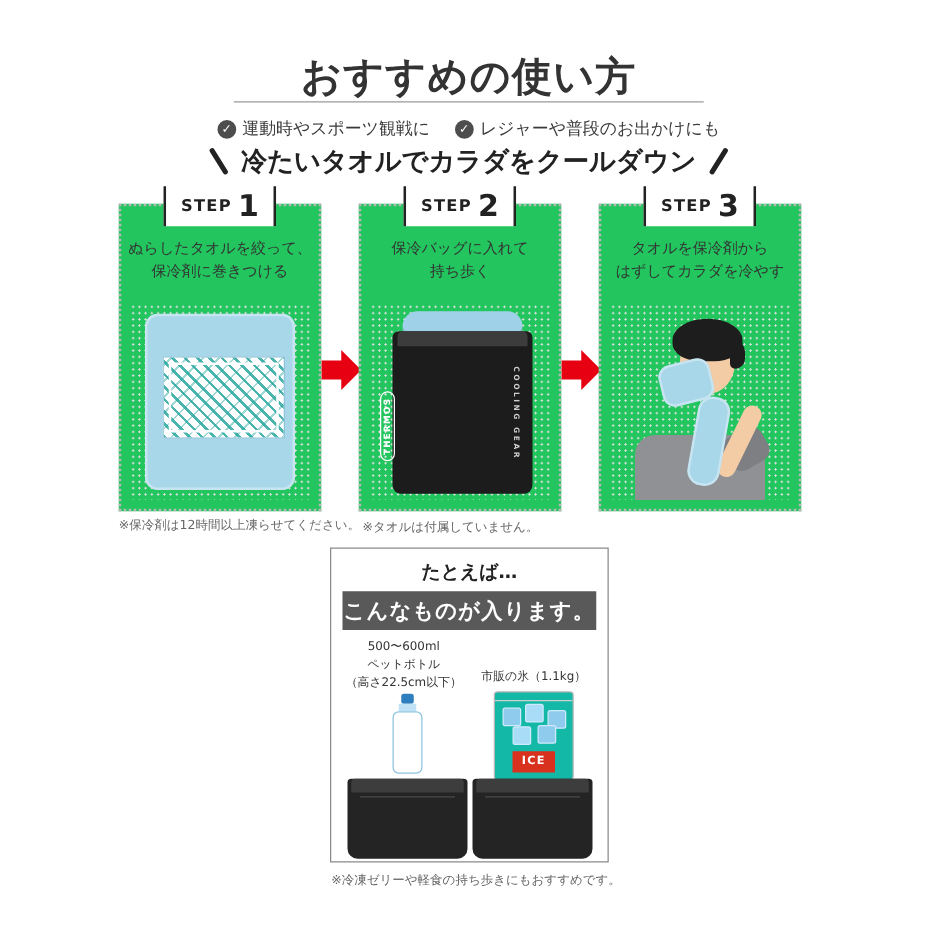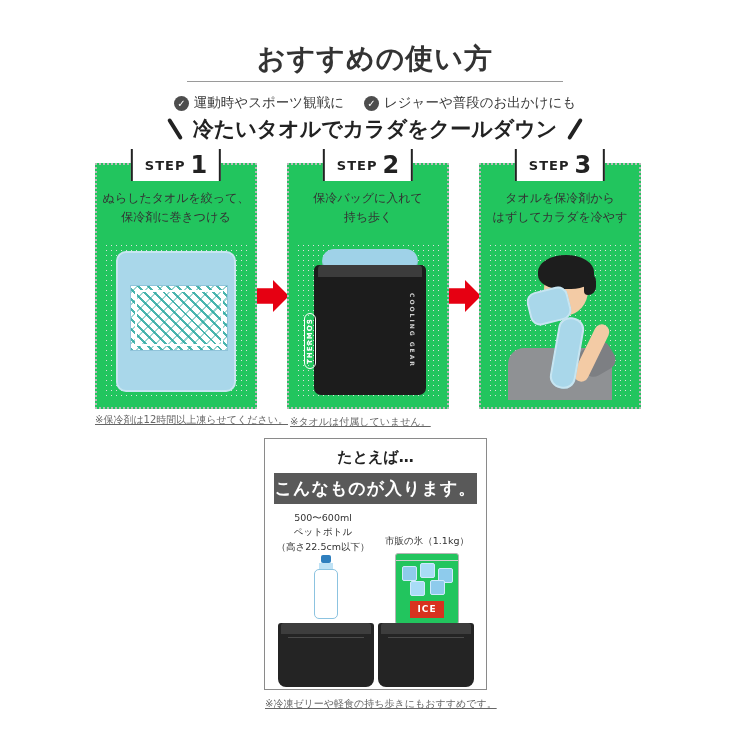--- a/index.html
+++ b/index.html
@@ -1,21 +1,21 @@
 <!DOCTYPE html>
 <html><head>
 <meta charset="utf-8">
 <style>
   html,body{margin:0;padding:0;background:#fff;}
   .canvas{position:relative;width:750px;height:750px;background:#fff;overflow:hidden;
           font-family:"DejaVu Sans","Liberation Sans",sans-serif;color:#333;}
 
   
   .title{position:absolute;top:40px;left:0;right:0;text-align:center;
-         font-size:28px;font-weight:bold;color:#333;letter-spacing:1px;}
+         font-size:32px;font-weight:bold;color:#333;letter-spacing:1px;}
   .title-underline{position:absolute;top:81px;left:187px;width:376px;height:0;border-top:1px solid #9a9a9a;}
   .bullets{position:absolute;top:94px;left:0;right:0;display:flex;justify-content:center;gap:20px;
            font-size:13.5px;color:#3a3a3a;}
   .bullet{display:flex;align-items:center;gap:5px;}
   .check-icon{width:15px;height:15px;border-radius:50%;background:#4d4d4d;color:#fff;
               font-size:10px;line-height:15px;text-align:center;flex:0 0 auto;}
   .headline{position:absolute;top:115px;left:0;right:0;display:flex;justify-content:center;
             align-items:center;gap:16px;font-size:21px;font-weight:bold;color:#222;}
   .slash{width:4px;height:24px;background:#222;border-radius:2px;}
   .slash-left{transform:rotate(-32deg);}
@@ -73,42 +73,42 @@
   .p-hair{position:absolute;top:12px;left:50px;width:56px;height:34px;background:#1d1d1d;
           border-radius:55% 55% 45% 45%;}
   .p-hair-side{position:absolute;top:30px;left:96px;width:12px;height:22px;background:#1d1d1d;
                border-radius:0 8px 8px 4px;}
   .p-towel-face{position:absolute;top:46px;left:40px;width:42px;height:34px;background:#a9d7ea;
                 border-radius:10px;transform:rotate(-14deg);box-shadow:inset 0 0 0 2px rgba(255,255,255,.35);}
   .p-towel-drape{position:absolute;top:74px;left:66px;width:26px;height:72px;background:#a9d7ea;
                  border-radius:12px;transform:rotate(10deg);box-shadow:inset 0 0 0 2px rgba(255,255,255,.35);}
 
   
-  .note{position:absolute;font-size:10px;color:#666;text-decoration:underline;}
+  .note{position:absolute;font-size:10px;color:#666;}
   .note-1{left:95px;top:413px;}
   .note-2{left:290px;top:415px;}
   .note-3{left:265px;top:697px;}
 
   
   .example{position:absolute;left:264px;top:438px;width:223px;height:252px;background:#fff;
            border:1px solid #8a8a8a;box-sizing:border-box;}
   .ex-intro{text-align:center;font-size:15px;font-weight:bold;margin-top:9px;color:#222;}
   .ex-banner{margin:6px 9px 0;background:#595959;color:#fff;text-align:center;
              font-size:17px;font-weight:bold;padding:4px 0;letter-spacing:1px;}
   .ex-label-left{position:absolute;top:72px;left:8px;width:100px;text-align:center;
                  font-size:9.5px;line-height:1.5;color:#333;}
   .ex-label-right{position:absolute;top:96px;left:112px;width:100px;text-align:center;
                   font-size:9.5px;color:#333;}
   .bottle{position:absolute;left:49px;top:116px;width:24px;height:66px;}
   .bottle-cap{width:10px;height:8px;background:#2f7fbe;margin:0 auto;border-radius:2px;}
   .bottle-neck{width:14px;height:6px;background:#bfe2f5;margin:0 auto;}
   .bottle-body{width:24px;height:50px;background:linear-gradient(#d6edf9,#9fd4ee);
                border:1px solid #8cc3e0;border-radius:5px;box-sizing:border-box;
                background-image:repeating-linear-gradient(#ffffff66 0 2px,transparent 2px 9px);}
-  .icebag{position:absolute;left:130px;top:114px;width:62px;height:72px;background:#22c55e;
+  .icebag{position:absolute;left:130px;top:114px;width:62px;height:72px;background:#14b8a6;
           border:1px solid #b5b5b5;border-radius:3px 3px 6px 6px;overflow:hidden;}
   .icebag-fold{position:absolute;top:6px;left:0;right:0;height:0;border-top:1px solid #cfcfcf;}
   .cube{position:absolute;width:13px;height:13px;background:#8ecbec;border:1px solid #cfeafd;border-radius:2px;}
   .cube1{left:6px;top:12px;} .cube2{left:24px;top:9px;background:#a9dcf6;} .cube3{left:42px;top:14px;}
   .cube4{left:14px;top:27px;background:#a9dcf6;} .cube5{left:34px;top:26px;}
   .ice-tag{position:absolute;bottom:8px;left:14px;width:34px;height:17px;background:#d8321f;color:#fff;
            font-size:9px;font-weight:bold;text-align:center;line-height:17px;letter-spacing:1px;}
   .ex-bag{position:absolute;top:184px;width:96px;height:64px;background:#242424;border-radius:3px 3px 8px 8px;}
   .ex-bag-left{left:13px;} .ex-bag-right{left:113px;}
   .ex-bag-top{position:absolute;top:0;left:3px;right:3px;height:11px;background:#3d3d3d;

